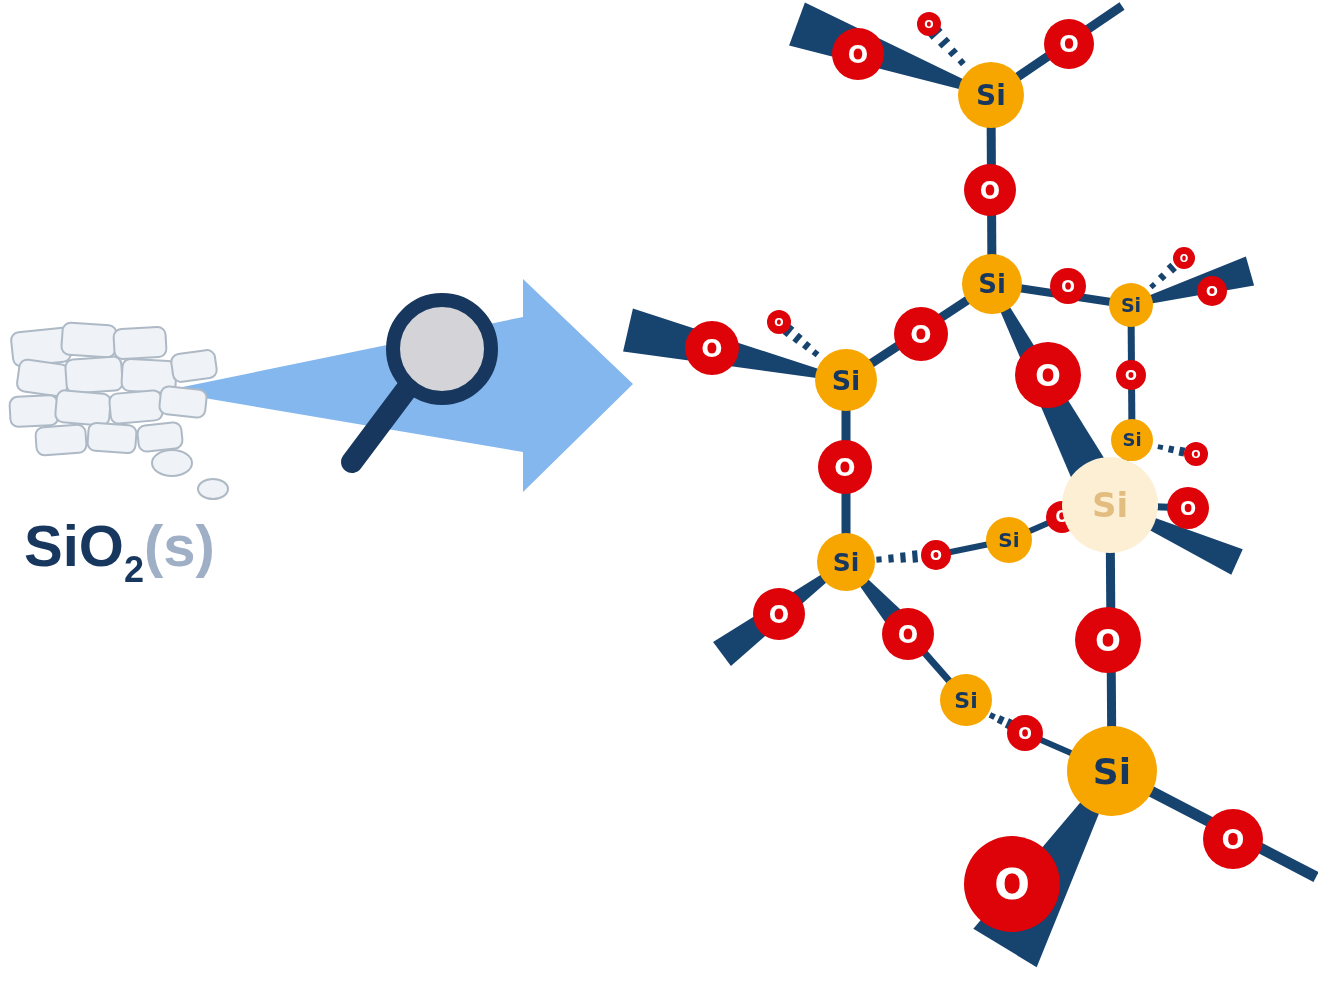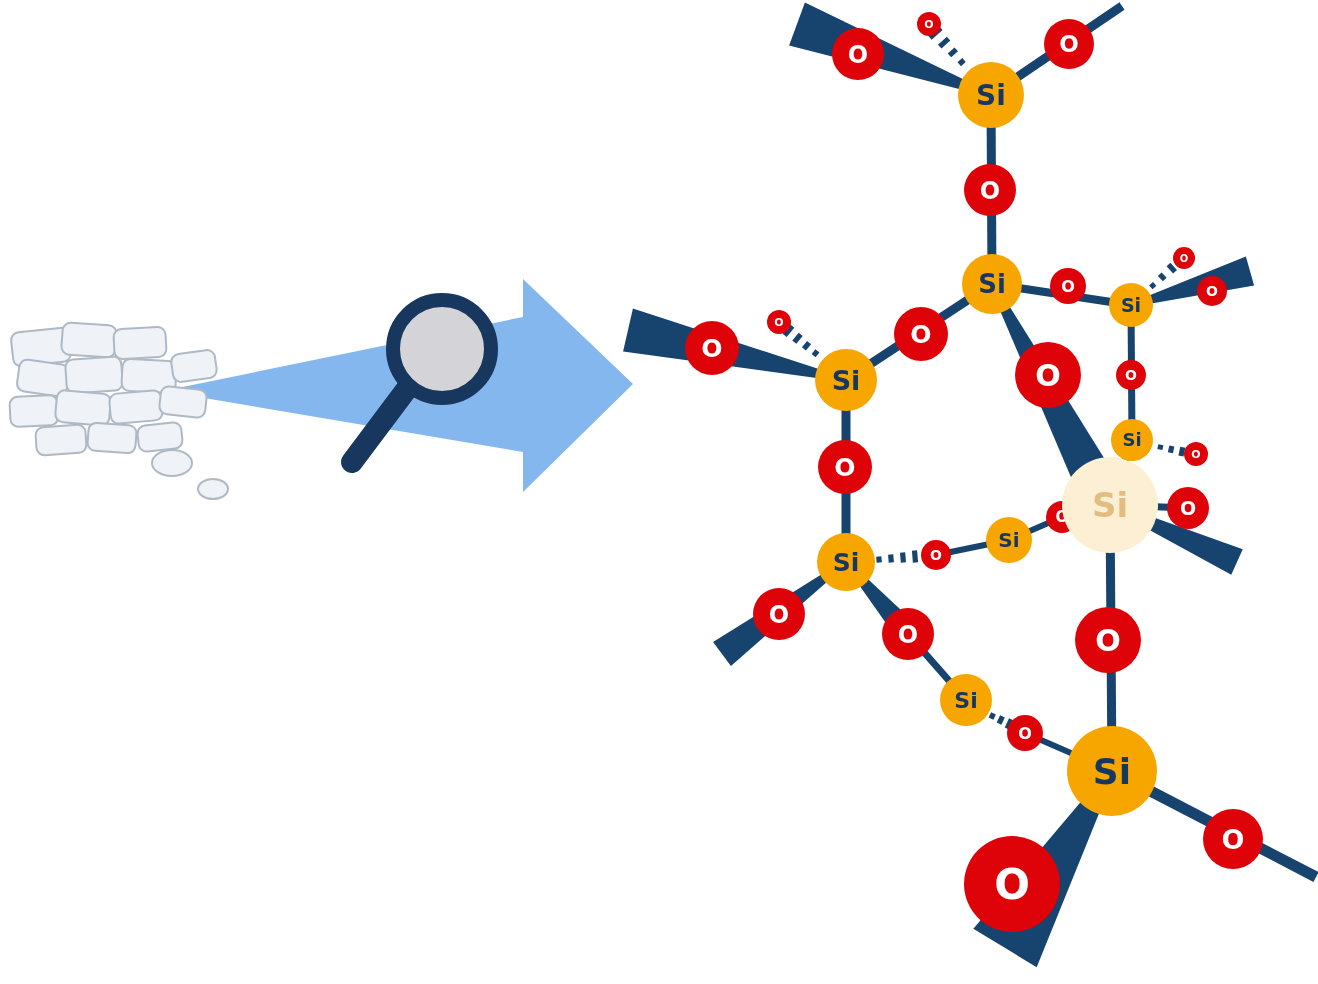--- a/index.html
+++ b/index.html
@@ -250,13 +250,14 @@
           <circle cx="1012" cy="884" r="48" fill="#DD0309"></circle>
           <text x="1012" y="899.12" text-anchor="middle" font-size="42" font-weight="bold" font-family="&quot;DejaVu Sans&quot;, sans-serif" fill="#FFFFFF">O</text>
         </g>
         <g>
           <circle cx="1233" cy="839" r="30" fill="#DD0309"></circle>
           <text x="1233" y="848.72" text-anchor="middle" font-size="27" font-weight="bold" font-family="&quot;DejaVu Sans&quot;, sans-serif" fill="#FFFFFF">O</text>
         </g>
       </g>
   </svg>
 
+  <div class="formula"><span class="f-main">SiO</span><span class="f-sub">2</span><span class="f-state">(s)</span></div>
 </div>
 
 </body></html>

